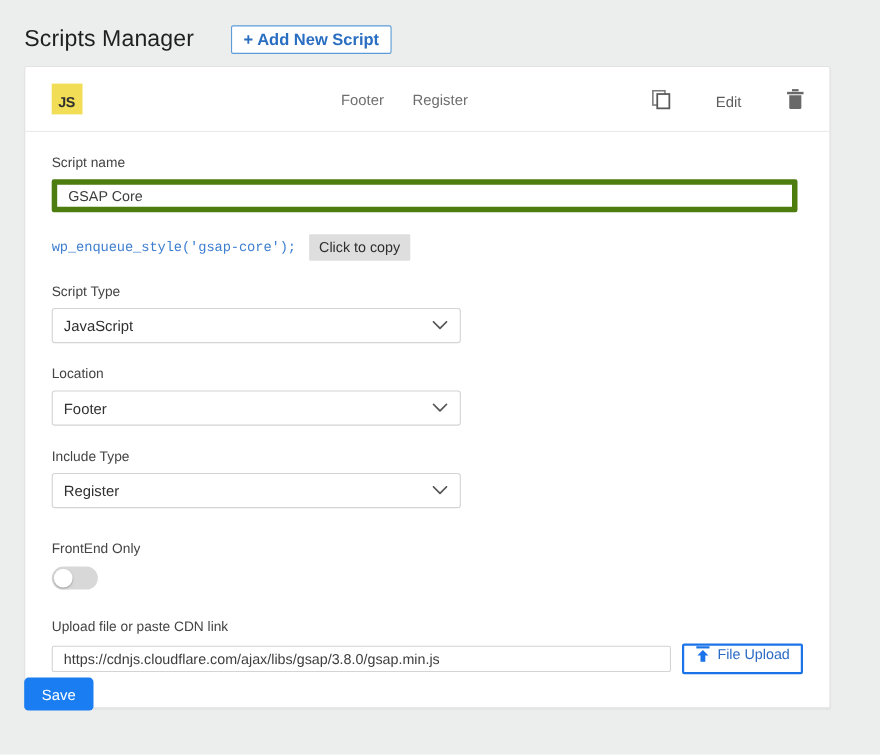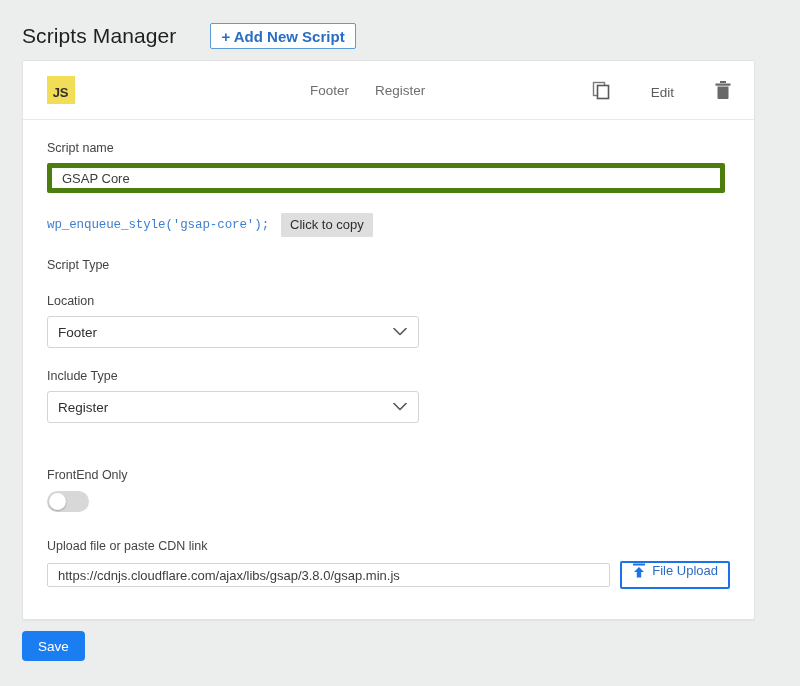--- a/index.html
+++ b/index.html
@@ -255,21 +255,21 @@
     cursor: pointer;
     box-sizing: border-box;
     font-family: "Liberation Sans", sans-serif;
     white-space: nowrap;
   }
 
   
   .save-btn {
     position: absolute;
     left: 22px;
-    top: 631px;
+    top: 616px;
     height: 30px;
     padding: 0 16px;
     background: #1a7ef2;
     border: none;
     border-radius: 4px;
     color: #fff;
     font-size: 13.5px;
     cursor: pointer;
     font-family: "Liberation Sans", sans-serif;
   }
@@ -324,20 +324,26 @@
       <input class="text-input" type="text" value="GSAP Core" style="">
     </div>
 
     <div class="enqueue-row">
       <span class="enqueue-code">wp_enqueue_style('gsap-core');</span>
       <button class="copy-btn">Click to copy</button>
     </div>
 
     <div class="field-group">
       <div class="field-label">Script Type</div>
+      <div class="select-wrap">
+        <div class="select-box">JavaScript</div>
+        <svg class="chev" width="14" height="9" viewBox="0 0 14 9">
+          <path d="M1 1 L7 7 L13 1" fill="none" stroke="#555" stroke-width="1.6" stroke-linecap="round" stroke-linejoin="round"></path>
+        </svg>
+      </div>
     </div>
 
     <div class="field-group">
       <div class="field-label">Location</div>
       <div class="select-wrap">
         <div class="select-box">Footer</div>
         <svg class="chev" width="14" height="9" viewBox="0 0 14 9">
           <path d="M1 1 L7 7 L13 1" fill="none" stroke="#555" stroke-width="1.6" stroke-linecap="round" stroke-linejoin="round"></path>
         </svg>
       </div>
@@ -346,21 +352,21 @@
     <div class="field-group">
       <div class="field-label">Include Type</div>
       <div class="select-wrap">
         <div class="select-box">Register</div>
         <svg class="chev" width="14" height="9" viewBox="0 0 14 9">
           <path d="M1 1 L7 7 L13 1" fill="none" stroke="#555" stroke-width="1.6" stroke-linecap="round" stroke-linejoin="round"></path>
         </svg>
       </div>
     </div>
 
-    <div style="margin-top:44px;">
+    <div style="margin-top:29px;">
       <div class="field-label" style="margin-bottom:2px;">FrontEnd Only</div>
       <div class="toggle">
         <div class="knob"></div>
       </div>
     </div>
 
     <div style="margin-top:26px;">
       <div class="field-label">Upload file or paste CDN link</div>
       <div class="upload-row">
         <input class="upload-input" type="text" value="https://cdnjs.cloudflare.com/ajax/libs/gsap/3.8.0/gsap.min.js" style="">

